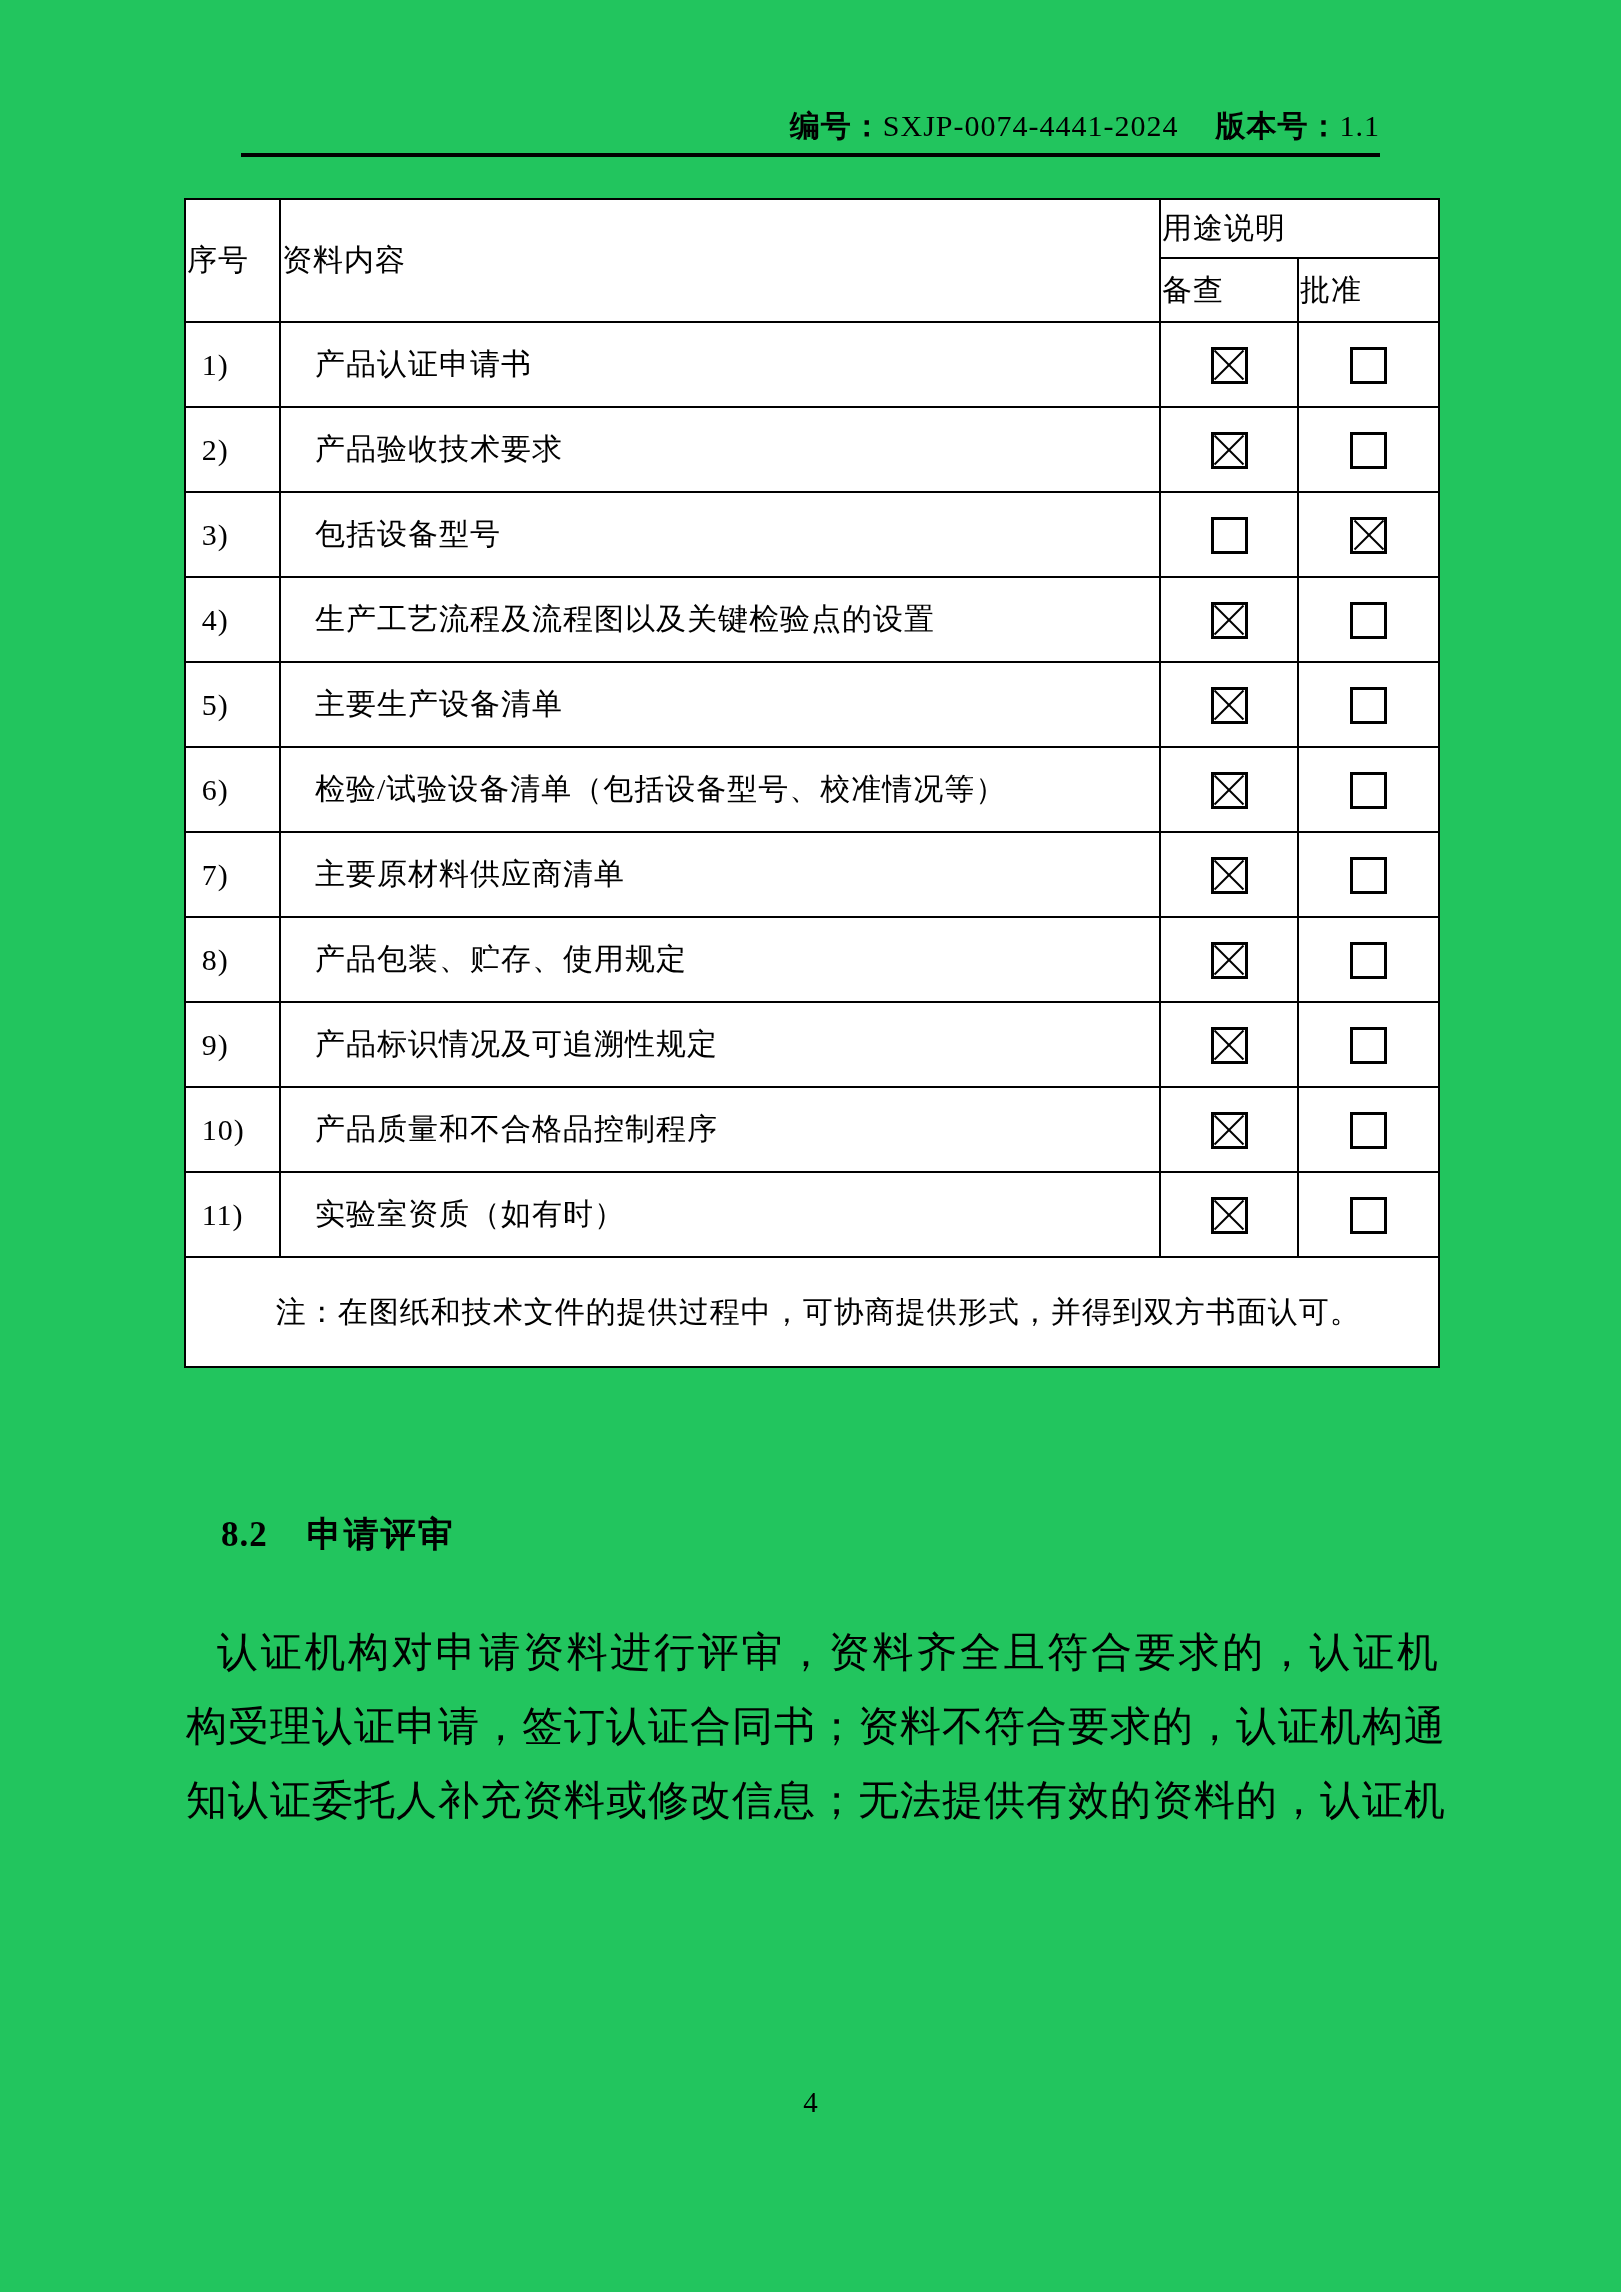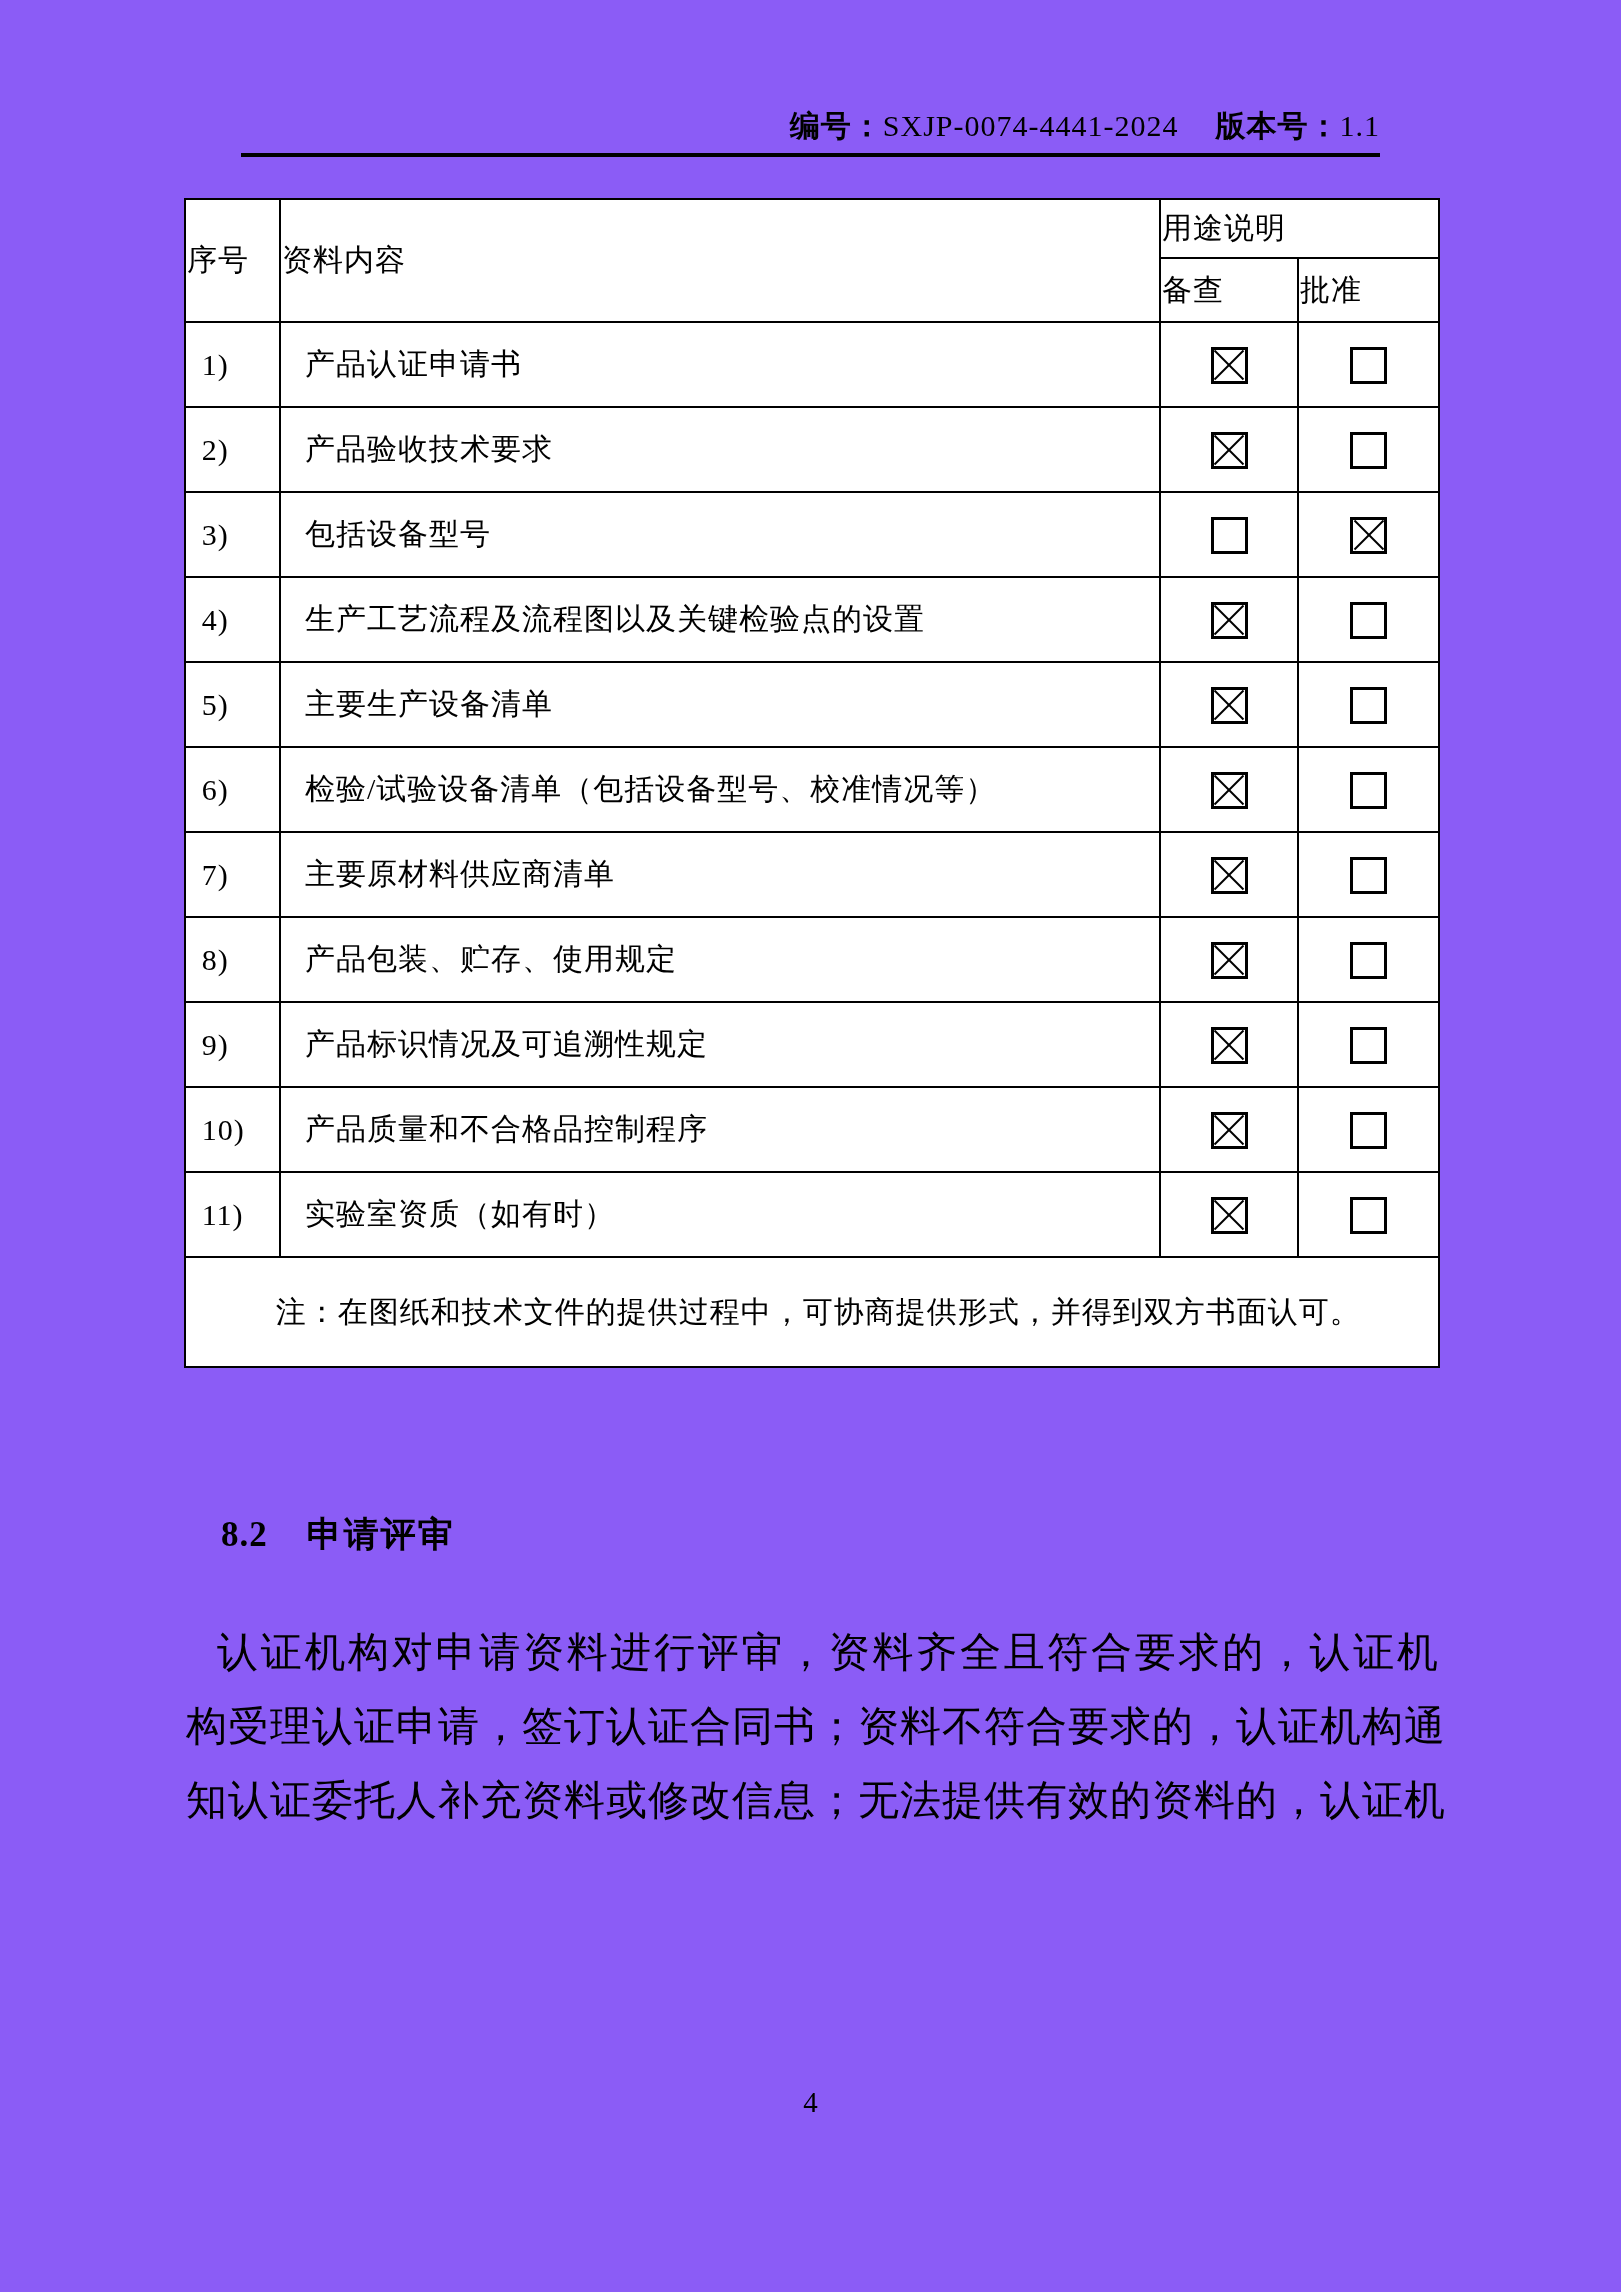--- a/index.html
+++ b/index.html
@@ -1,18 +1,18 @@
 <!DOCTYPE html>
 <html><head>
 <meta charset="utf-8">
 <style>
   html,body { margin:0; padding:0; background:#e8e8e8; }
   .page {
     position:relative; width:1621px; height:2293px;
-    margin:0 auto; background:#8b5cf6; color:#000;
+    margin:0 auto; background:#22c55e; color:#000;
     font-family:"Liberation Serif","DejaVu Serif",serif;
     overflow:hidden;
   }
   
   .doc-header {
     position:absolute; top:106px; right:241px;
     font-size:30px; letter-spacing:1px; white-space:nowrap;
   }
   .doc-header .lbl { font-weight:bold; }
   .doc-header .ver-lbl { margin-left:37px; }
@@ -28,21 +28,21 @@
   }
   table.materials td, table.materials th {
     border:2.9px solid #000; font-weight:normal; background:#fff; overflow:hidden;
   }
   tr.hdr-a { height:59px; }
   tr.hdr-b { height:64px; }
   tr.data-row { height:85px; }
   tr.note-row { height:110px; }
   th.c-index, th.c-usage, th.c-ref, th.c-app, th.c-content { text-align:left; vertical-align:middle; }
   td.cell-index { text-align:left; vertical-align:middle; padding-left:15.7px; }
-  td.cell-content { text-align:left; vertical-align:middle; padding-left:24px; }
+  td.cell-content { text-align:left; vertical-align:middle; padding-left:34px; }
   td.cell-check { text-align:center; vertical-align:middle; }
   td.cell-note { text-align:center; vertical-align:middle; padding-left:13.7px; letter-spacing:1px; }
   
   .cb {
     display:inline-block; width:37px; height:37px;
     border:3.9px solid #000; box-sizing:border-box;
     position:relative; vertical-align:middle; background:#fff;
   }
   .cb .x1, .cb .x2 { display:none; }
   .cb.checked .x1, .cb.checked .x2 {

